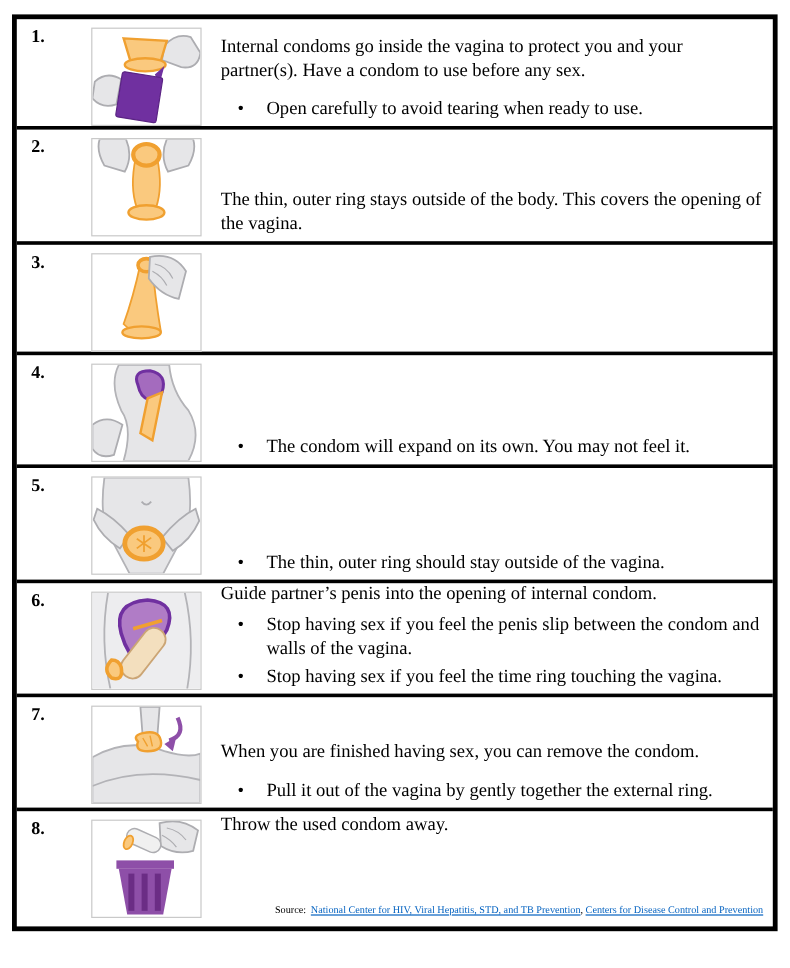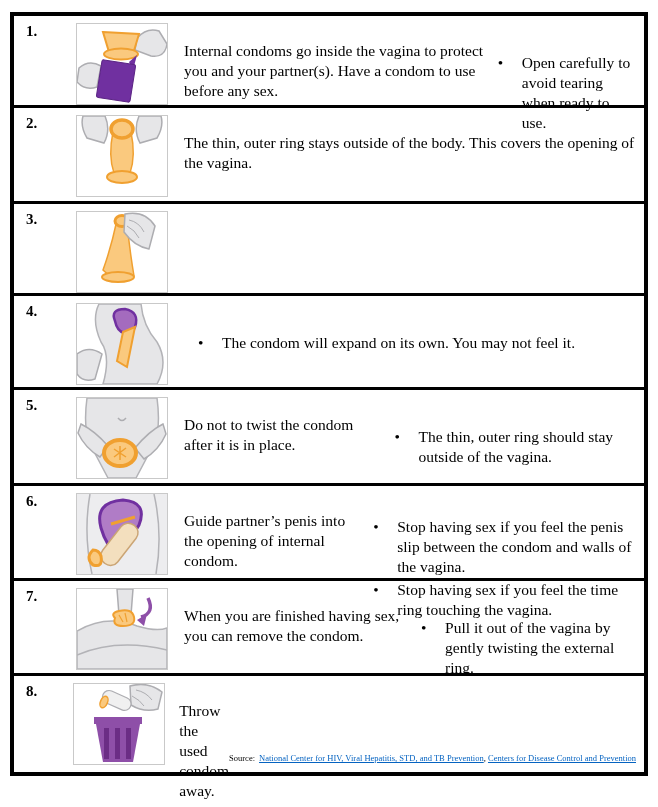--- a/index.html
+++ b/index.html
@@ -4,21 +4,21 @@
 <style>
   html,body{margin:0;padding:0;background:#FFFFFF;}
   body{width:658px;height:807px;position:relative;font-family:"Liberation Serif", serif;color:#000;}
   .table{position:absolute;left:10px;top:12px;width:630px;border:4px solid #000;background:#fff;}
   .row{display:flex;border-bottom:3px solid #000;box-sizing:border-box;}
   .row:last-child{border-bottom:none;}
   .cell-num{width:52px;box-sizing:border-box;padding:7px 0 0 12px;font-weight:bold;font-size:15px;}
   .cell-img{width:112px;box-sizing:border-box;display:flex;justify-content:center;align-items:flex-start;padding-top:7px;}
   .img-box{width:92px;height:82px;border:1px solid #C9C9C9;background:#fff;box-sizing:border-box;overflow:hidden;}
   .img-box svg{display:block;width:90px;height:80px;}
-  .cell-text{flex:1;box-sizing:border-box;padding:25px 8px 4px 6px;font-size:15.5px;line-height:20px;display:flex;}
+  .cell-text{flex:1;box-sizing:border-box;padding:2px 8px 4px 6px;font-size:15.5px;line-height:20px;display:flex;flex-direction:column;justify-content:flex-end;}
   .para{margin:0 0 0 0;}
   .para + .para{margin-top:10px;}
   .bullets{margin-top:9px;}
   .bullets.tight{margin-top:3px;}
   .bullet{display:flex;margin-top:3px;}
   .bullet .marker{width:24px;padding-left:14px;box-sizing:content-box;flex:0 0 auto;}
   .bullet .marker::before{content:"\2022";}
   .bullet .btext{flex:1;}
   b{font-weight:bold;}
   .source-line{margin-top:auto;align-self:flex-end;font-family:Liberation Serif, serif;font-size:8.5px;padding-top:4px;white-space:nowrap;}
@@ -120,21 +120,20 @@
           <path d="M10 0 L80 0 Q84 30 77 46 L59 80 L31 80 L13 46 Q6 30 10 0 Z" fill="#E6E6E8" stroke="#B3B3B7" stroke-width="1.5"></path>
           <path d="M41 20 Q45 25 49 20" fill="none" stroke="#ADADB1" stroke-width="1.5"></path>
           <path d="M4 26 Q18 33 31 48 L23 59 Q8 50 1 35 Z" fill="#E6E6E8" stroke="#ADADB1" stroke-width="1.5"></path>
           <path d="M86 26 Q72 33 58 50 L67 61 Q82 52 89 36 Z" fill="#E6E6E8" stroke="#ADADB1" stroke-width="1.5"></path>
           <ellipse cx="43" cy="55" rx="16" ry="13" fill="#FAC97E" stroke="#F0A030" stroke-width="4"></ellipse>
           <path d="M37 51 L49 59 M49 50 L37 59 M43 48 L43 62" fill="none" stroke="#F0A030" stroke-width="1.5"></path>
         </svg>
       </div>
     </div>
     <div class="cell-text">
-      <div class="para">Do not to twist the condom after it is in place.</div>
       <div class="bullets">
         <div class="bullet">
           <span class="marker"></span>
           <span class="btext">The thin, outer ring should stay outside of the vagina.</span>
         </div>
       </div>
     </div>
   </div>
 
   <div class="row r6">
@@ -181,21 +180,21 @@
           <path d="M64 28 Q78 24 71 9" fill="none" stroke="#8E4FA8" stroke-width="3.5"></path>
           <polygon points="60,31 70,25 67,37" fill="#8E4FA8"></polygon>
         </svg>
       </div>
     </div>
     <div class="cell-text">
       <div class="para">When you are finished having sex, you can remove the condom.</div>
       <div class="bullets">
         <div class="bullet">
           <span class="marker"></span>
-          <span class="btext">Pull it out of the vagina by gently twisting the external ring.</span>
+          <span class="btext">Pull it out of the vagina by gently together the external ring.</span>
         </div>
       </div>
     </div>
   </div>
 
   <div class="row r8">
     <div class="cell-num">8.</div>
     <div class="cell-img">
       <div class="img-box">
         <svg viewBox="0 0 90 80">

